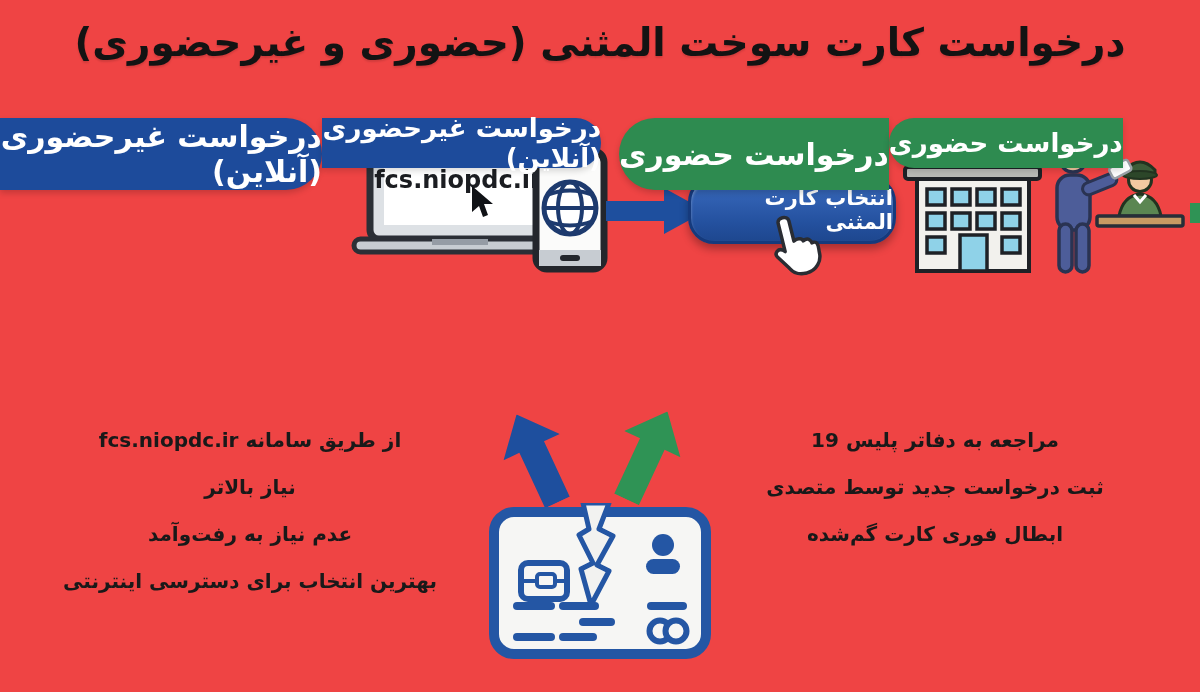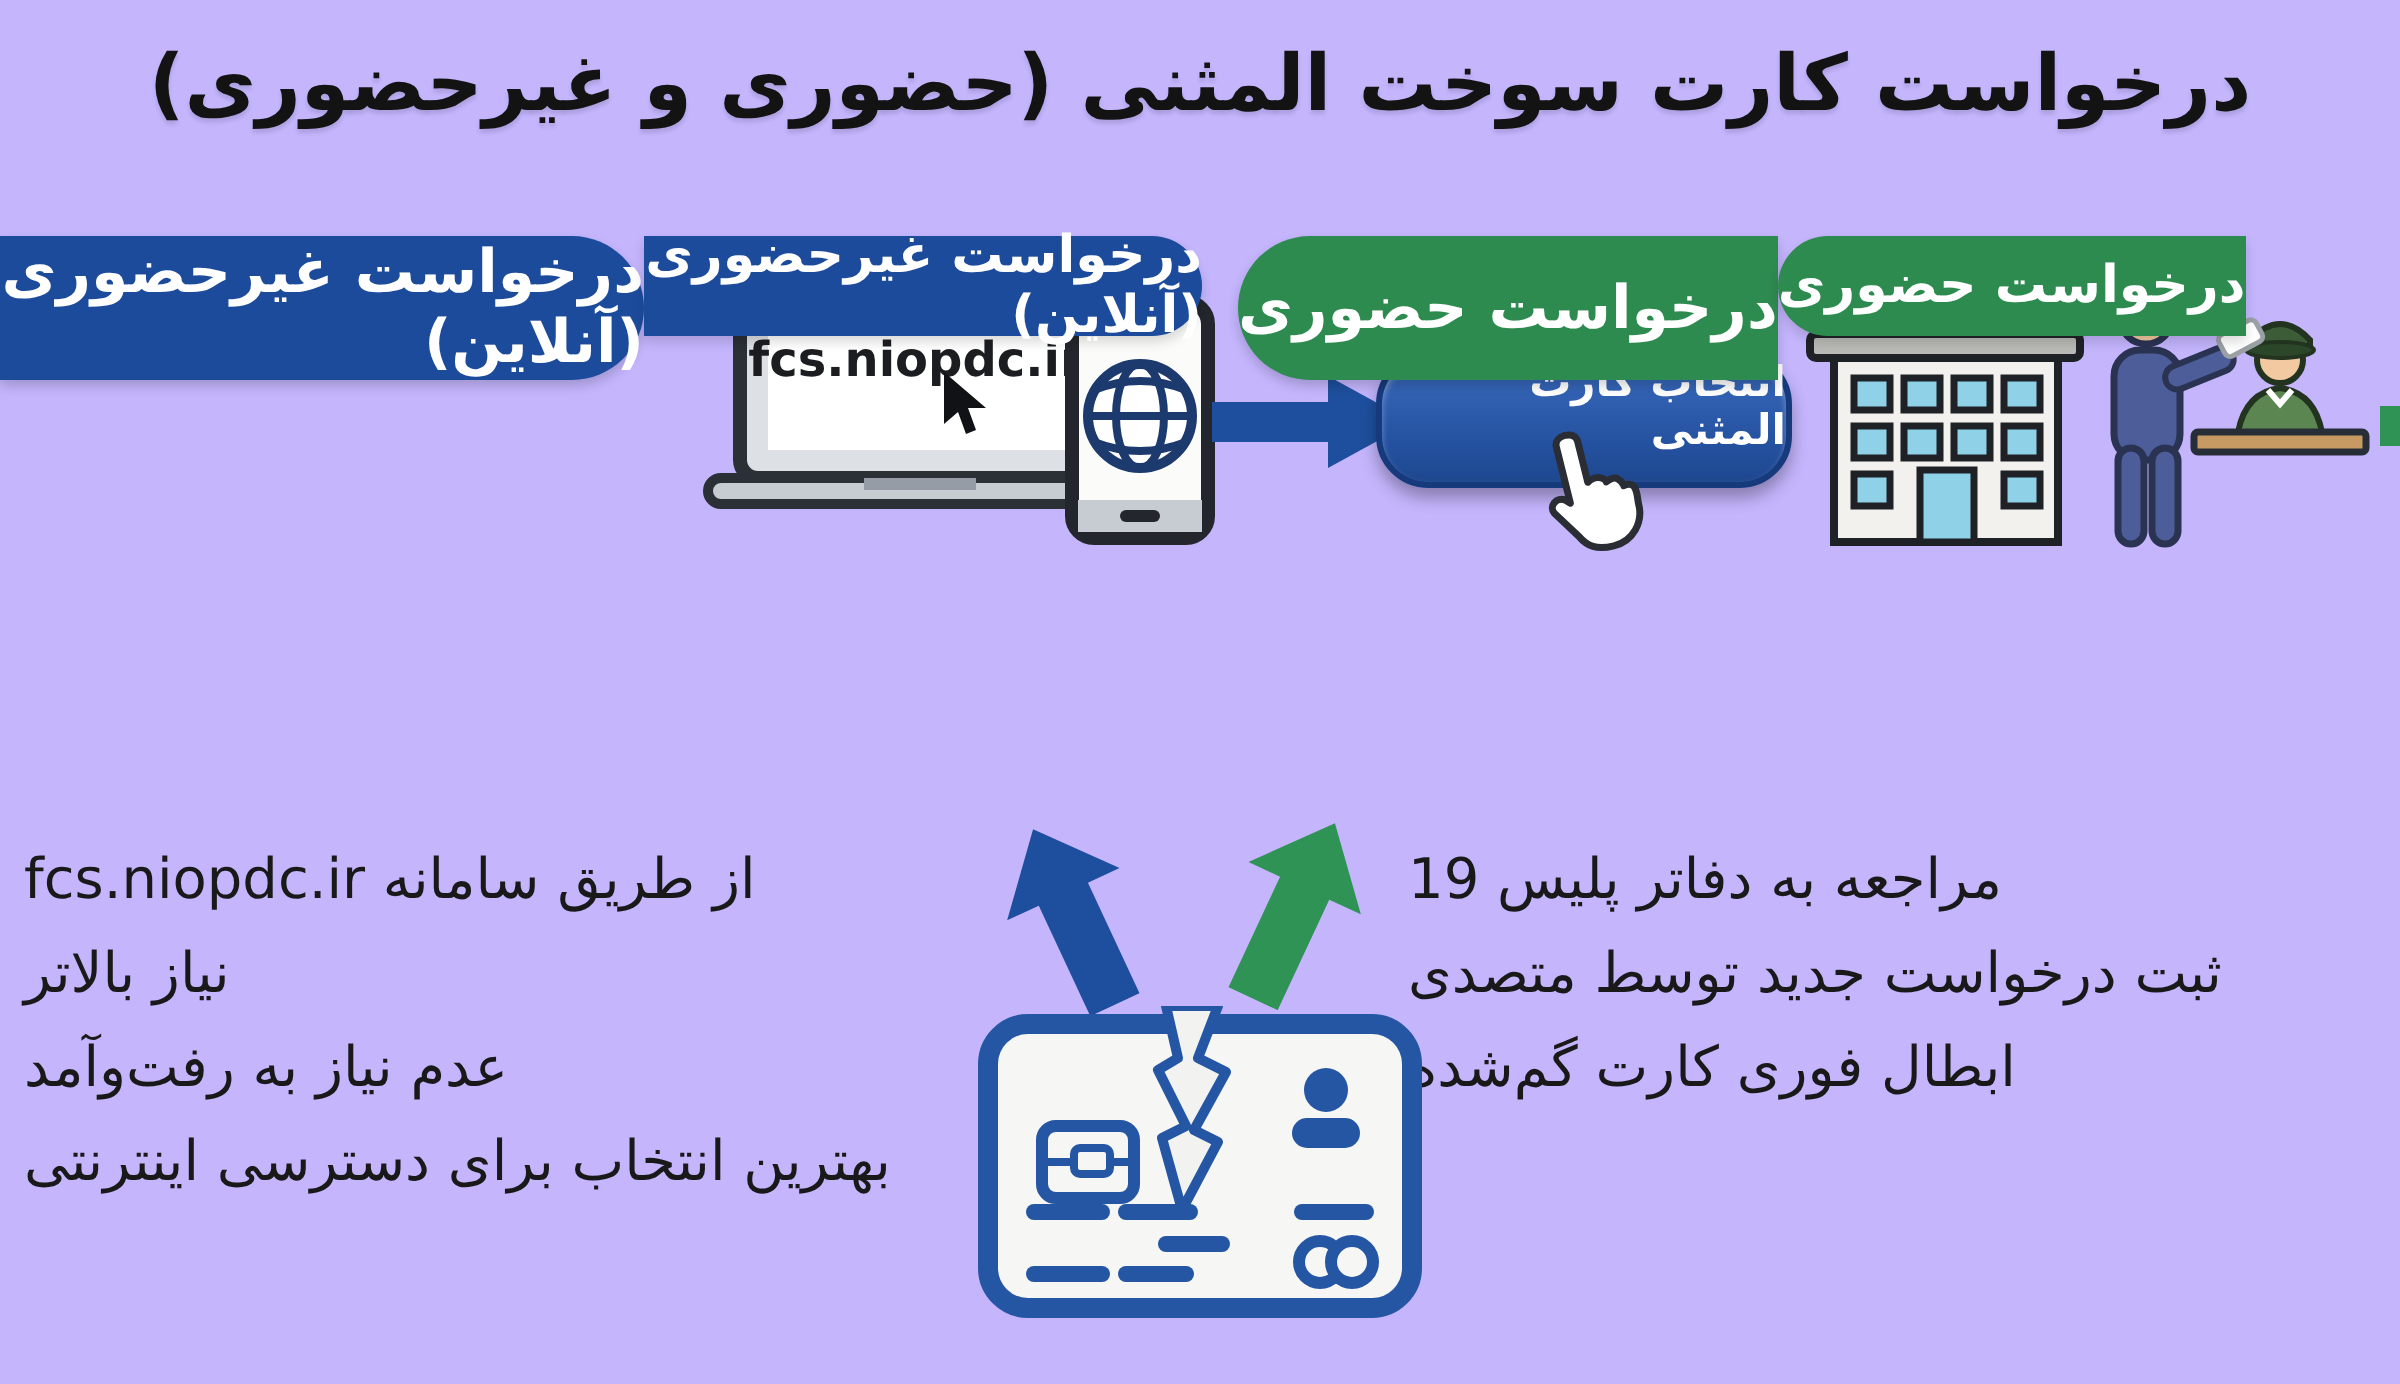--- a/index.html
+++ b/index.html
@@ -1,17 +1,17 @@
 <!DOCTYPE html>
 <html lang="fa"><head>
 <meta charset="utf-8">
 <style>
   * { box-sizing: border-box; }
   body { margin:0; background:#e8e8e6; font-family:"DejaVu Sans", sans-serif; }
-  .stage { position:relative; width:1200px; height:692px; background:#c4b5fd; overflow:hidden; margin:0 auto; }
+  .stage { position:relative; width:1200px; height:692px; background:#ef4444; overflow:hidden; margin:0 auto; }
 
   .title { position:absolute; top:20px; left:0; width:100%; margin:0; text-align:center;
            font-size:39px; font-weight:bold; color:#131313; direction:rtl;
            text-shadow:0 2px 2px rgba(0,0,0,0.12); }
 
   .panel { position:absolute; top:118px; display:flex; flex-direction:row; }
   .panel-blue  { left:0; width:601px; }
   .panel-green { left:619px; width:588px; }
 
   .hdr { height:72px; display:flex; align-items:center; justify-content:center; color:#fff;
@@ -28,26 +28,26 @@
          font-weight:bold; font-size:26px; direction:rtl; position:relative; z-index:2;
          box-shadow:0 3px 6px rgba(0,0,0,0.15); }
   .ftr-blue  { background:#1d4b9b; border-radius:0 26px 26px 0; }
   .ftr-green { background:#2e8b50; border-radius:26px 0 0 26px; }
 
   .abs { position:absolute; }
 
   .select-btn { position:absolute; left:366px; top:58px; width:208px; height:68px;
                 border:3px solid #163a7c; border-radius:26px; color:#fff;
                 background:linear-gradient(180deg,#3b6cc0 0%, #24519f 70%, #1e478f 100%);
-                display:flex; justify-content:center;
+                display:flex; align-items:center; justify-content:center;
                 font-size:21px; font-weight:bold; direction:rtl;
                 box-shadow:0 5px 8px rgba(0,0,0,0.3), inset 0 2px 3px rgba(255,255,255,0.35); }
 
-  .benefits { position:absolute; top:420px; direction:rtl; text-align:left;
-              font-weight:normal; color:#191919; font-size:28px; }
+  .benefits { position:absolute; top:420px; direction:rtl; text-align:center;
+              font-weight:bold; color:#191919; font-size:20px; }
   .benefits-left  { left:12px;  width:476px; }
   .benefits-right { left:704px; width:462px; }
   .benefit { line-height:40px; margin-bottom:7px; }
 
   .arrow-up-blue  { position:absolute; left:506px; top:410px; transform:rotate(-25deg); }
   .arrow-up-green { position:absolute; left:616px; top:407px; transform:rotate(25deg); }
 
   svg text { font-family:"DejaVu Sans", sans-serif; }
 </style>
 </head>

